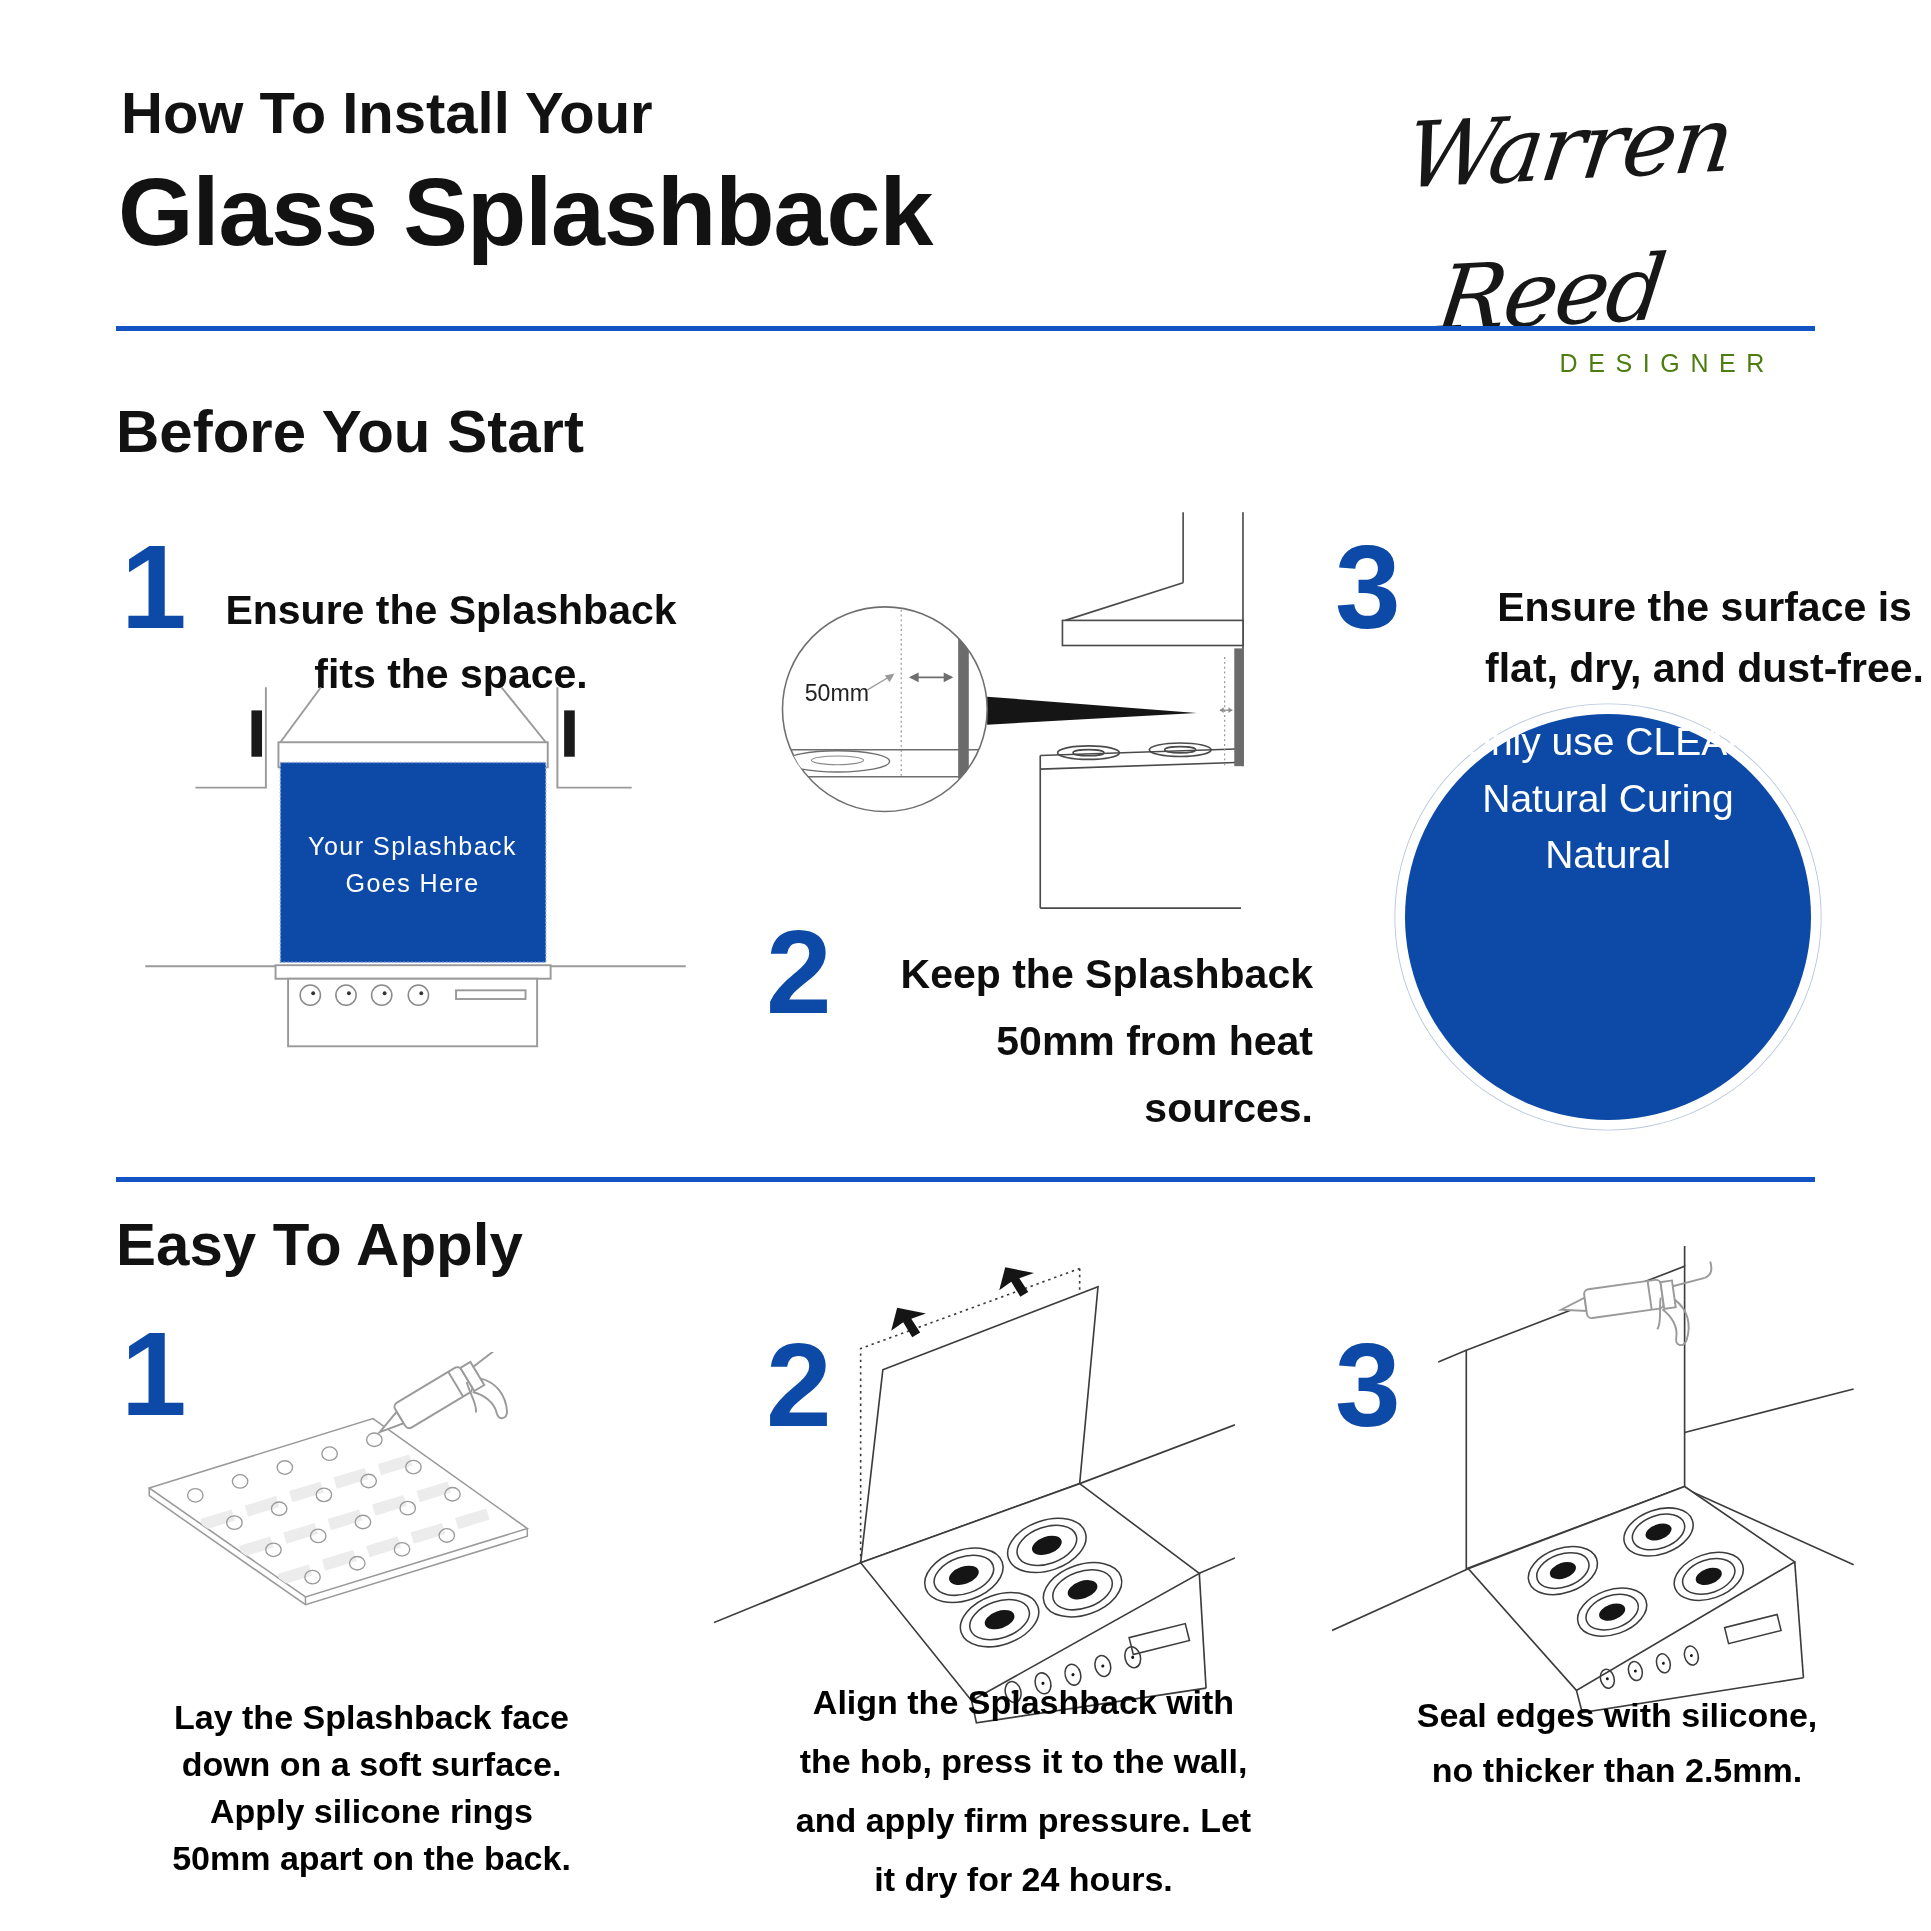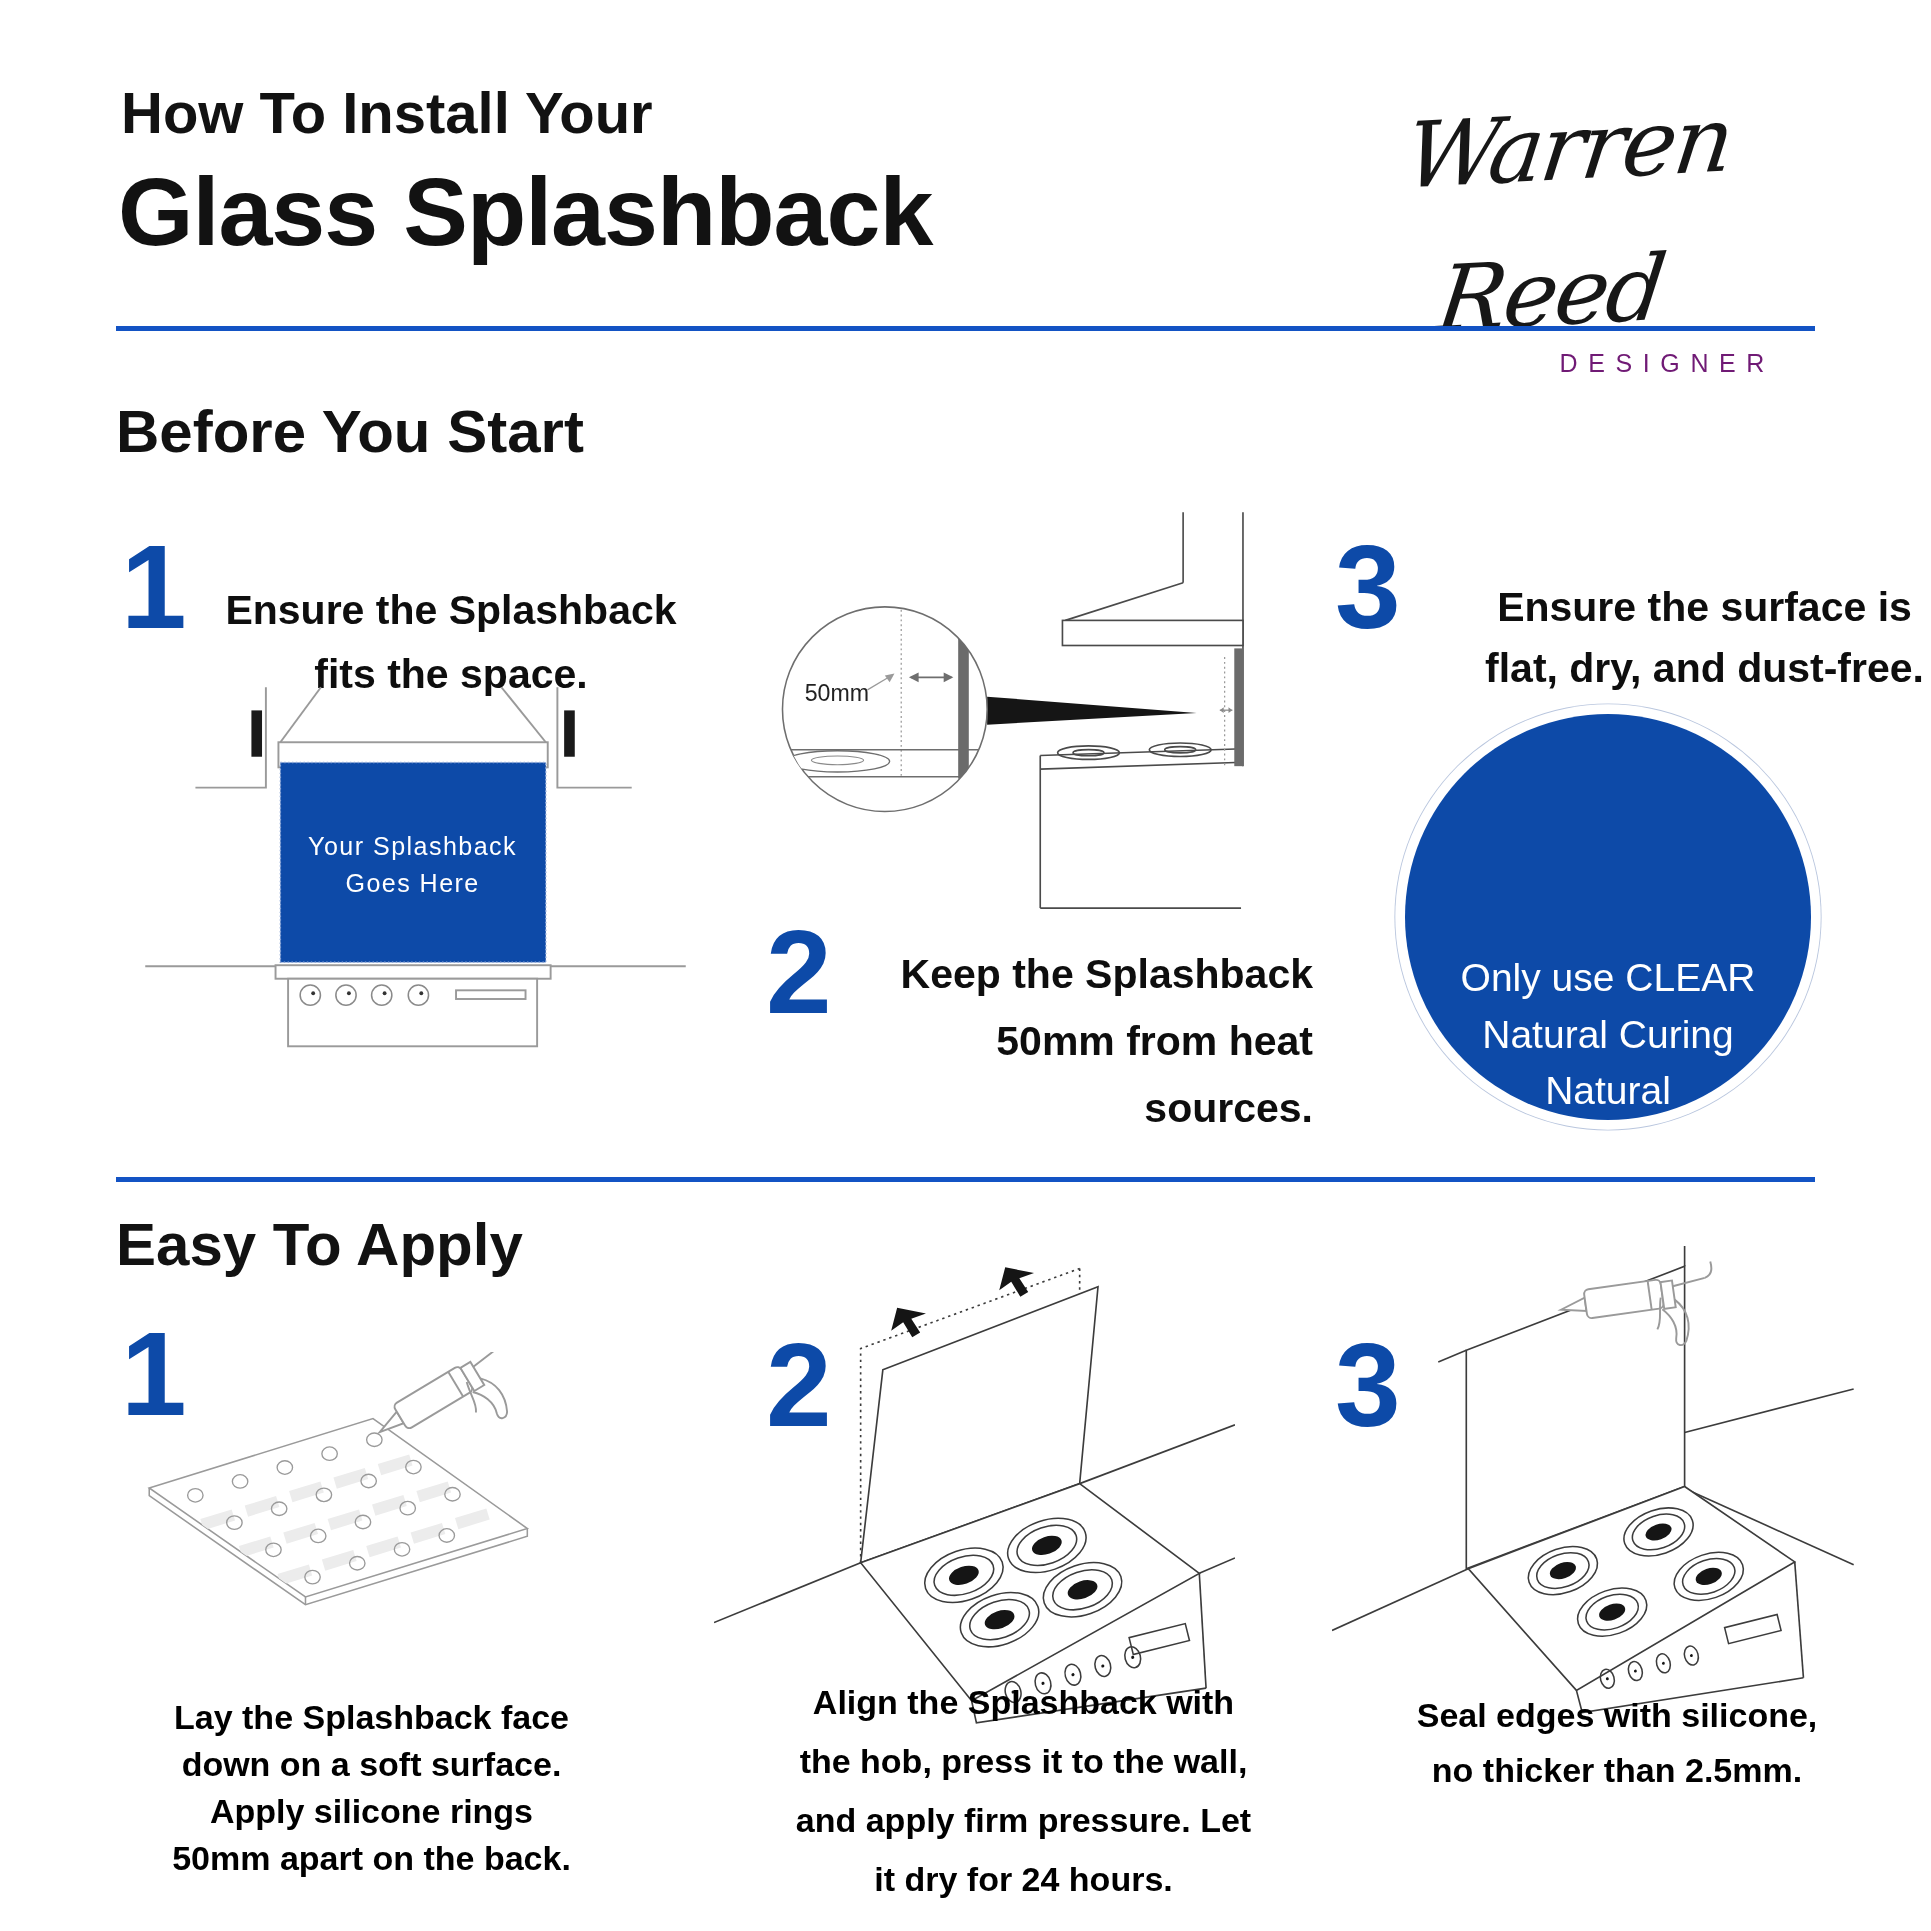--- a/index.html
+++ b/index.html
@@ -17,21 +17,21 @@
   }
   .abs{position:absolute;}
   
   .title-sub{left:121px;top:81px;font-size:58px;font-weight:bold;line-height:1.1;}
   .title-main{left:118px;top:156px;font-size:97px;font-weight:bold;line-height:1.15;letter-spacing:-1px;}
   .brand{left:1294px;top:75px;width:531px;text-align:center;}
   .brand-script{
     font-family:"DejaVu Serif",serif;font-style:italic;font-size:91px;line-height:1.6;
     letter-spacing:-2.9px;transform:skewX(-10deg) rotate(-3deg);color:#171717;
   }
-  .brand-sub{font-size:25px;letter-spacing:10.6px;color:#701a75;text-align:right;padding-right:50px;margin-top:-17.4px;}
+  .brand-sub{font-size:25px;letter-spacing:10.6px;color:#4d7c0f;text-align:right;padding-right:50px;margin-top:-17.4px;}
   .divider{left:116px;width:1699px;height:4.8px;background:var(--divider);}
   .divider-1{top:326px;}
   .divider-2{top:1177px;}
   .section-heading{font-size:60px;font-weight:bold;line-height:1.2;margin:0;}
   .h-before{left:116px;top:396px;}
   .h-apply{left:116px;top:1209px;}
   .step-num{font-weight:bold;font-size:118px;line-height:0.9;color:var(--blue);}
   .n-b1{left:121px;top:534px;}
   .n-b2{left:766px;top:919px;}
   .n-b3{left:1335px;top:534px;}
@@ -43,21 +43,21 @@
   .t-b2{left:850px;top:941px;width:463px;text-align:right;line-height:1.64;}
   .t-b3{left:1468px;top:541px;width:473px;text-align:center;line-height:1.48;margin-top:36px;}
   .caption{font-size:34px;font-weight:bold;color:#000000;text-align:center;}
   .c-a1{left:101px;top:1694px;width:541px;line-height:1.38;}
   .c-a2{left:734px;top:1673px;width:579px;line-height:1.74;}
   .c-a3{left:1337px;top:1688px;width:560px;line-height:1.62;}
   .note-circle{
     left:1405px;top:714px;width:406px;height:406px;border-radius:50%;
     background:var(--blue);
     box-shadow:0 0 0 9.7px #ffffff,0 0 0 10.6px #b9c6de;
-    display:flex;flex-direction:column;align-items:center;justify-content:flex-end;
+    display:flex;flex-direction:column;align-items:center;justify-content:flex-start;
     color:#fff;font-size:39px;line-height:1.45;text-align:center;
   }
   svg{display:block;}
   svg text{font-family:"Liberation Sans",sans-serif;}
 </style>
 </head>
 <body>
 
 <div class="page">
 

